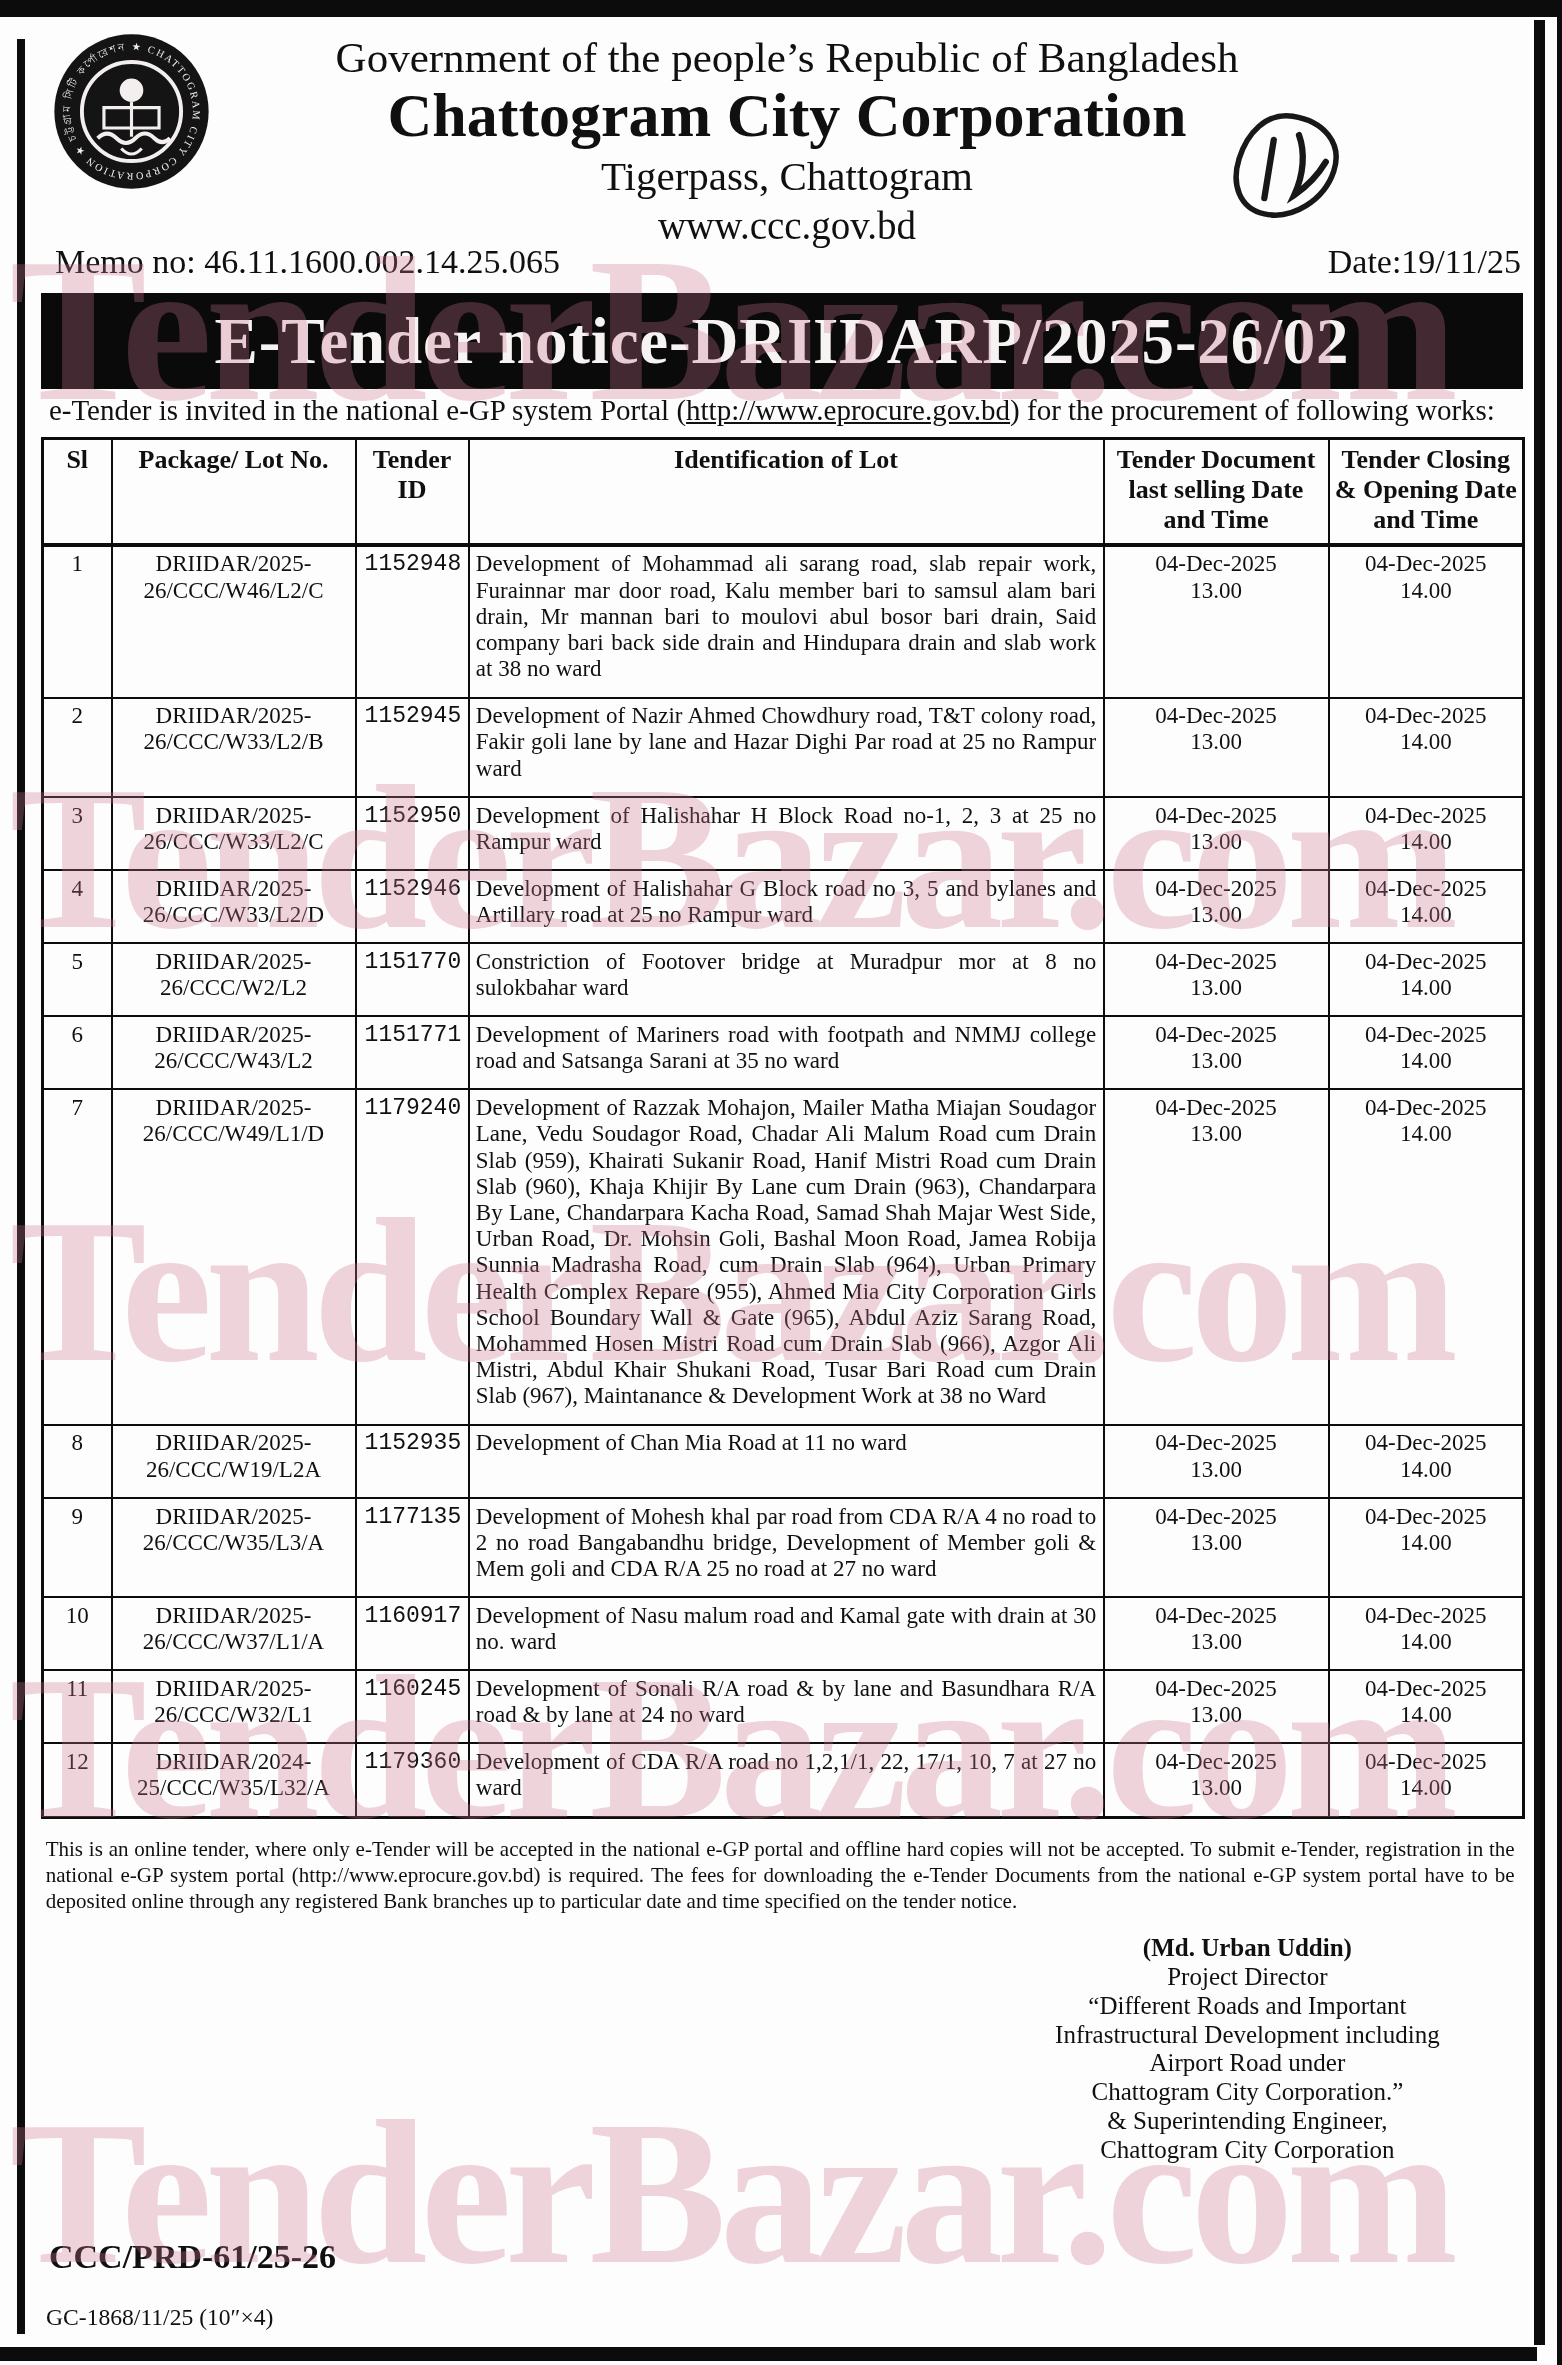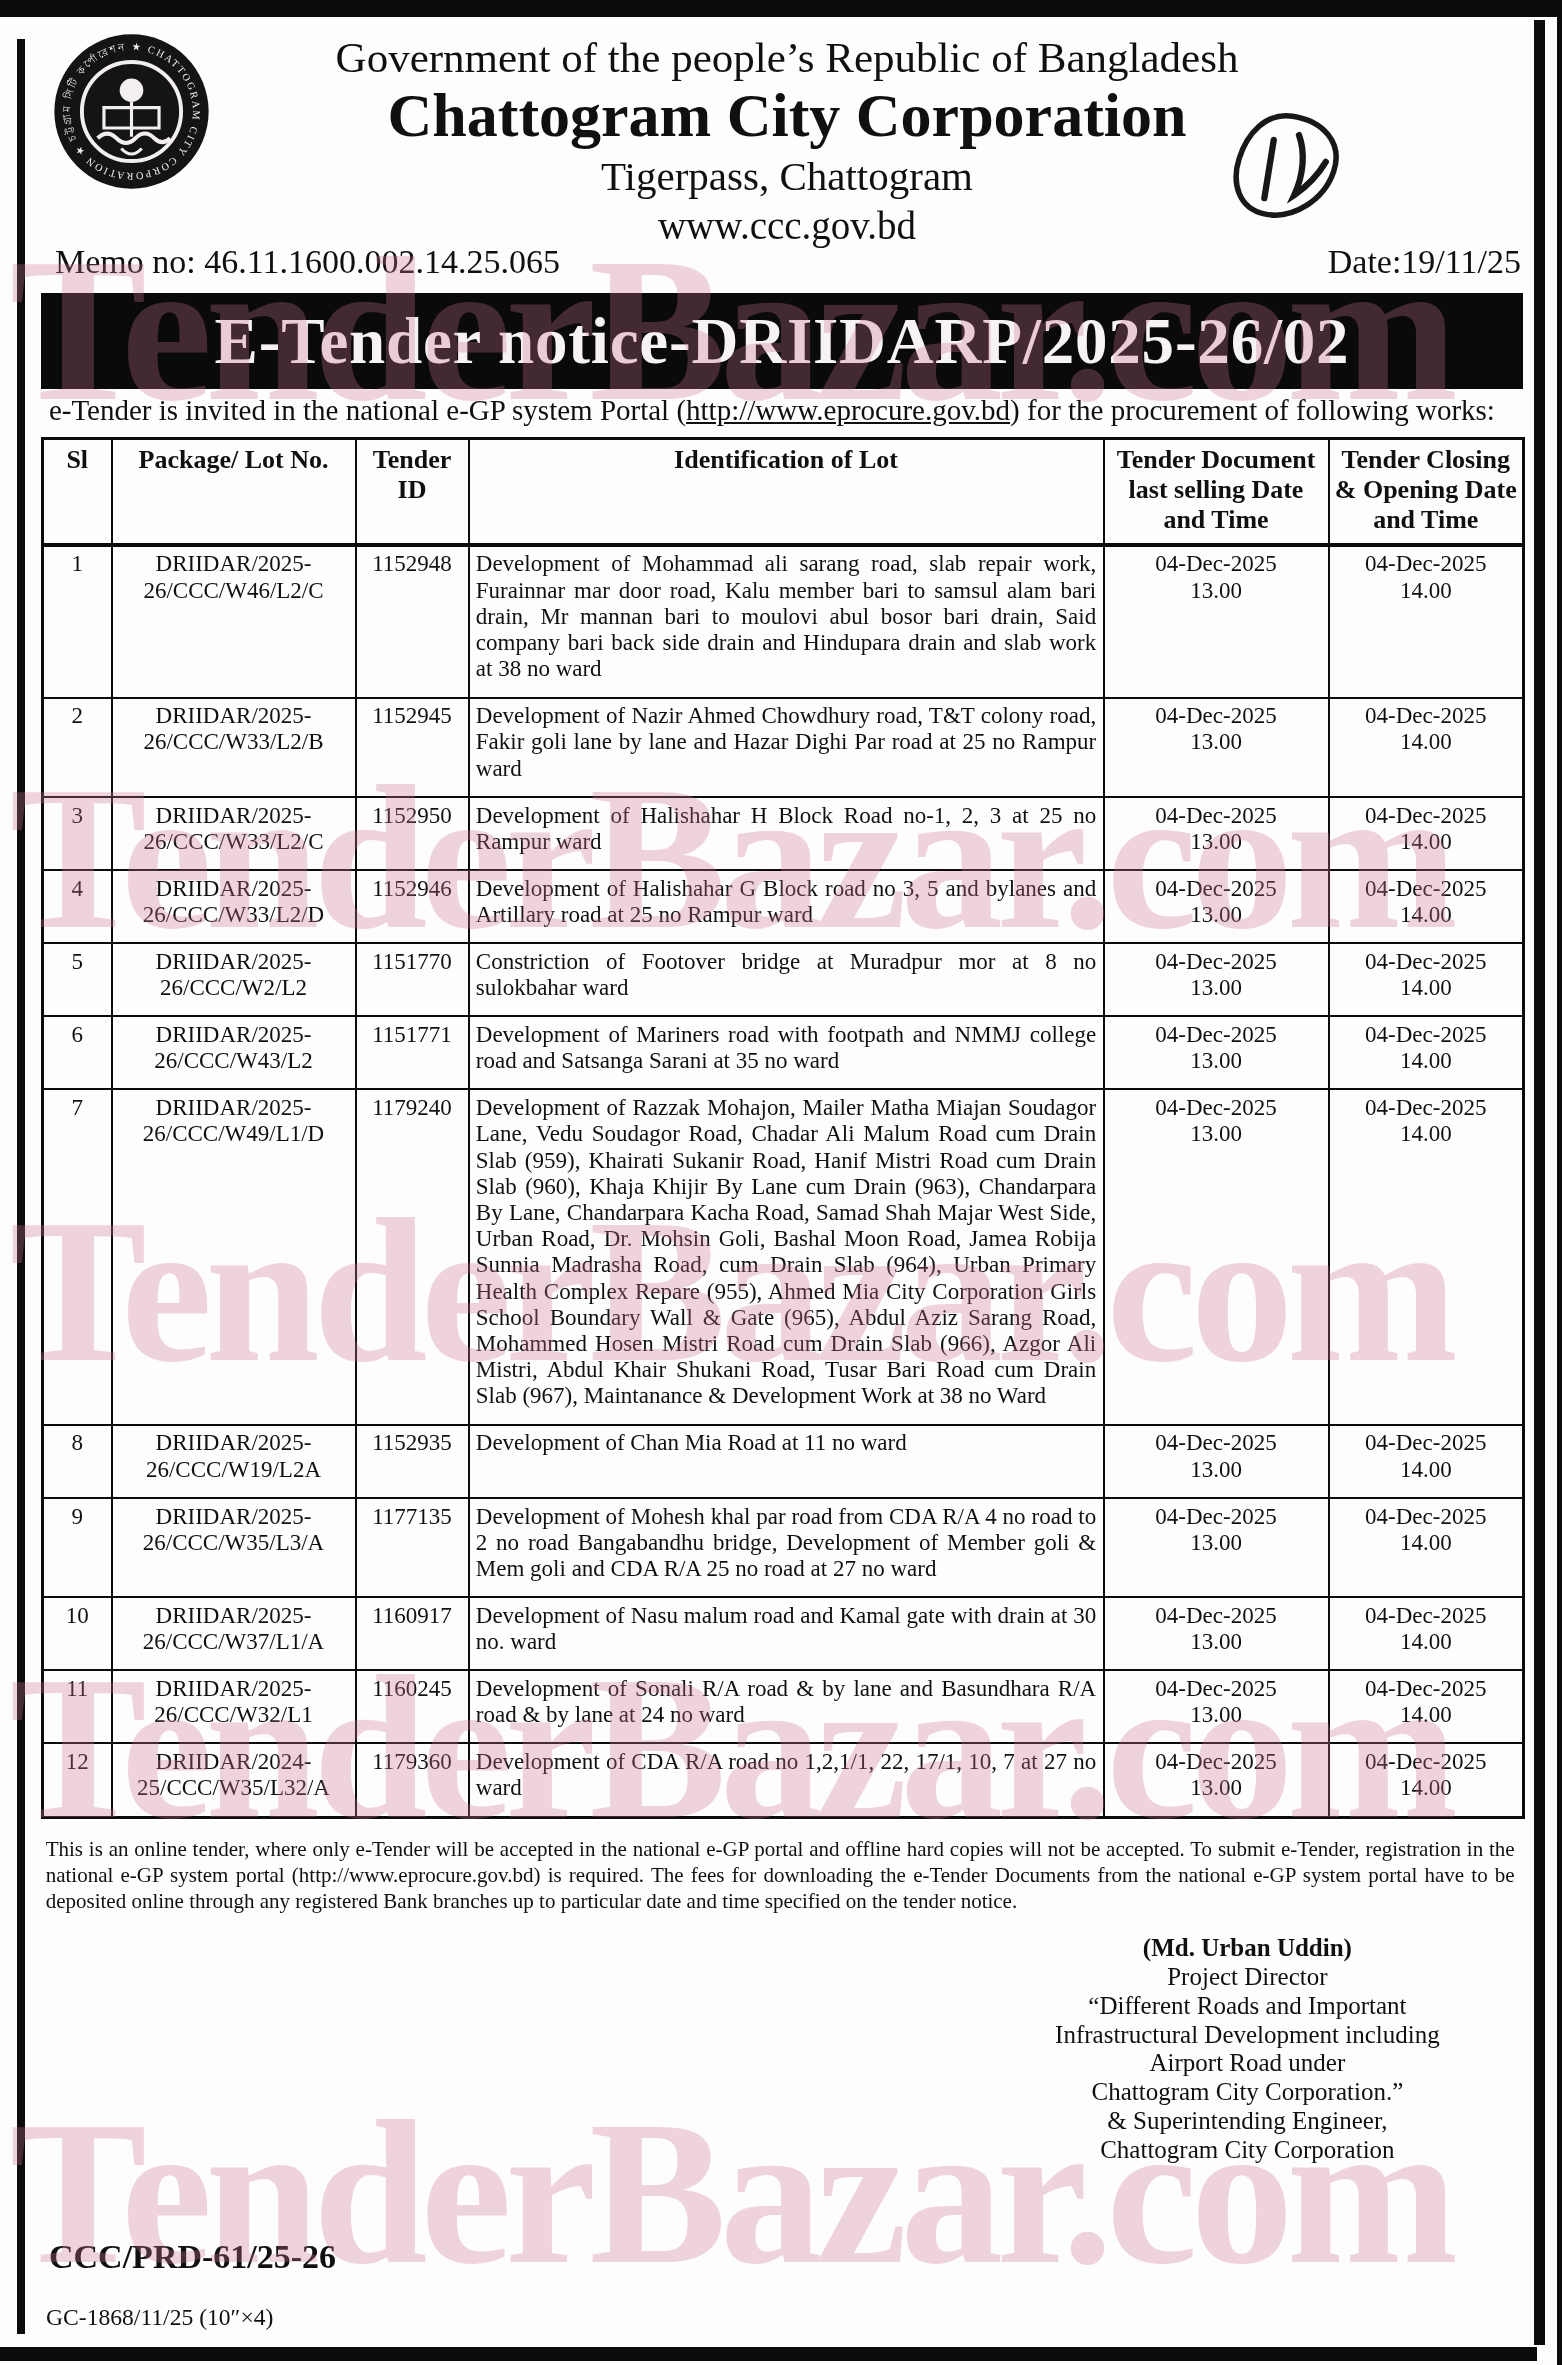--- a/index.html
+++ b/index.html
@@ -47,21 +47,21 @@
   .invite a{color:#101010;}
 
   table.tender{border-collapse:collapse;table-layout:fixed;width:1482px;
     border:3.9px solid #0c0c0c;}
   table.tender th,table.tender td{border:2.4px solid #0c0c0c;vertical-align:top;overflow:hidden;}
   table.tender th{font-size:26px;font-weight:bold;text-align:center;padding:4.7px 3.1px 7.9px;}
   table.tender thead th{border-bottom:4.7px solid #0c0c0c;}
   table.tender td{font-size:23px;padding:4.7px 6.3px 14px;line-height:1.14;}
   td.c-sl{text-align:center;}
   td.c-pkg{text-align:center;word-wrap:break-word;}
-  td.c-id{text-align:center;padding-left:4.7px;}
+  td.c-id{text-align:right;padding-left:4.7px;font-family:Liberation Mono, monospace;}
   td.c-ident{text-align:justify;font-size:22.4px;}
   td.c-date{text-align:center;}
   td.c-date .dt{display:block;}
 
   .notes{margin:17.3px 0 0 4.7px;width:1469px;font-size:21px;line-height:1.24;text-align:justify;}
   .notes p{margin:0 0 4.7px 0;}
 
   .sig-row{display:flex;justify-content:flex-end;margin-top:20.5px;}
   .sig-block{width:504px;margin-right:23.6px;text-align:center;font-size:25px;line-height:1.15;}
   .sig-name{font-weight:bold;}

